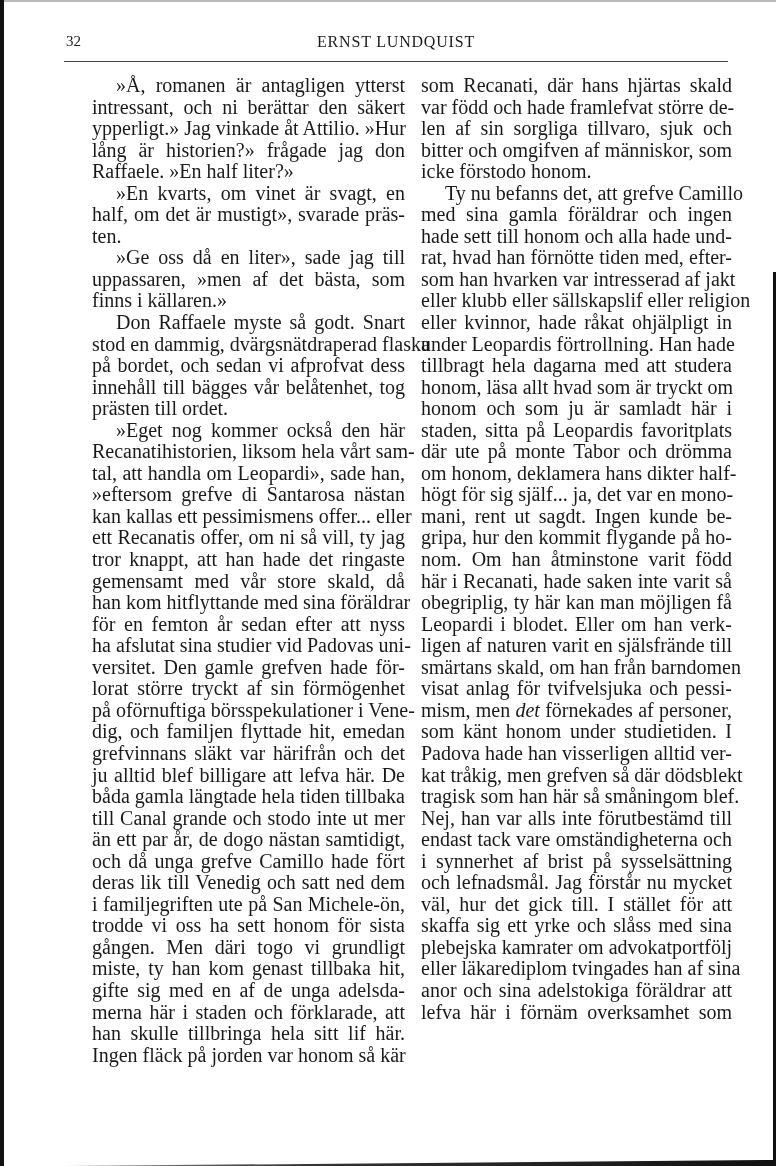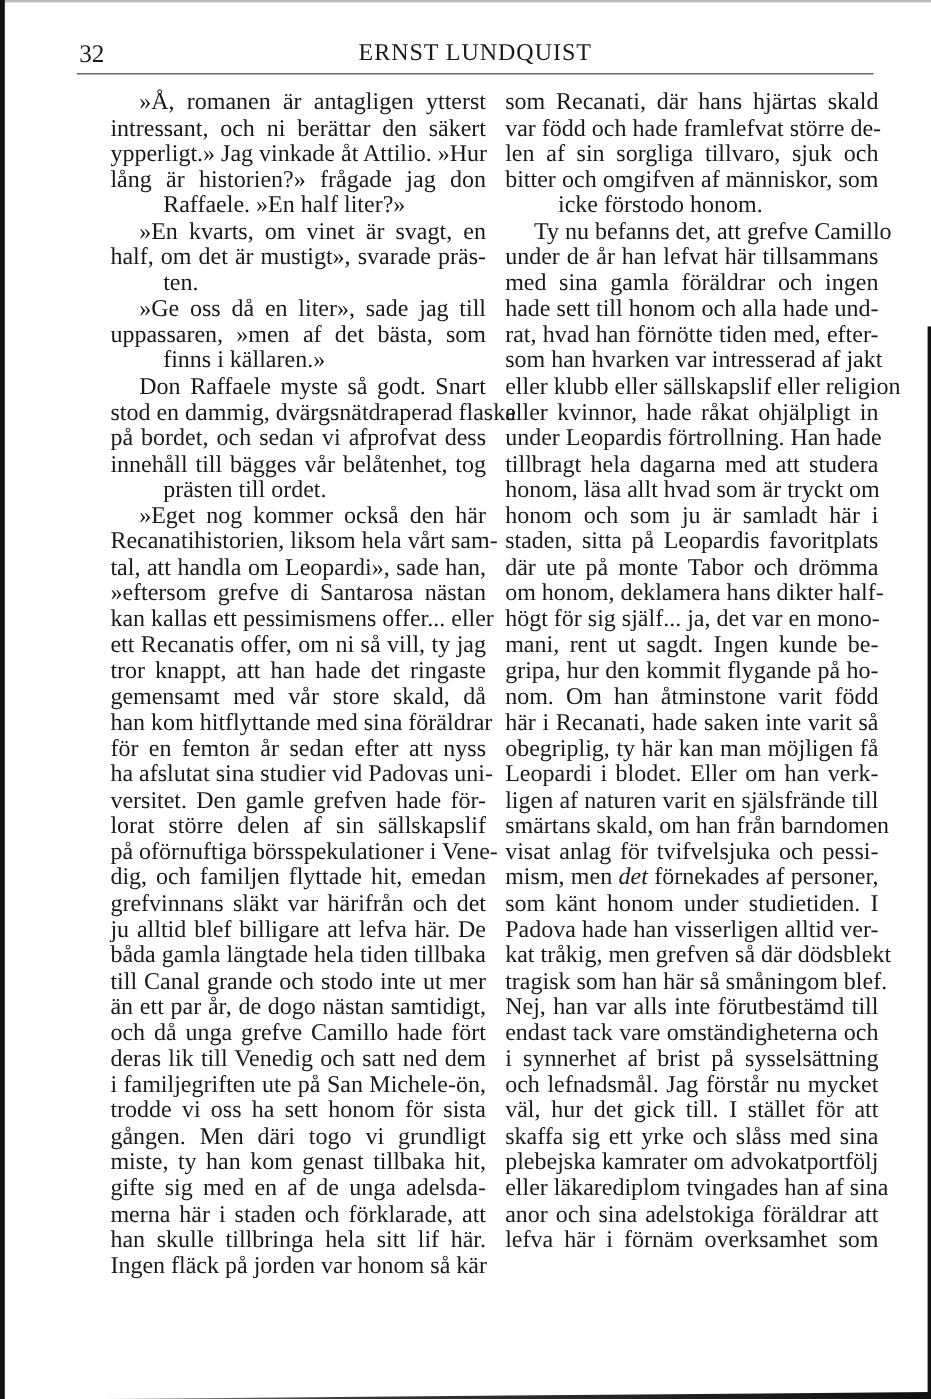--- a/index.html
+++ b/index.html
@@ -12,38 +12,38 @@
   .scan-top-edge { position: absolute; left: 0; top: 0; width: 776px; height: 2px; background: #bbb; }
   .scan-right-edge { position: absolute; right: 0; top: 272px; width: 3px; height: 894px; background: #111; }
   .scan-bottom-edge {
     position: absolute; left: 0; bottom: 0; width: 776px; height: 6px;
     background: linear-gradient(to right, #fff 0%, #fff 8%, #888 9%, #333 40%, #111 100%);
     clip-path: polygon(8% 100%, 100% 0%, 100% 100%);
   }
   .running-head {
     position: absolute; left: 66px; top: 33px; width: 660px; height: 22px;
   }
-  .page-number { position: absolute; left: 0; top: 0; font-size: 21px; }
+  .page-number { position: absolute; left: 0; top: 0; font-size: 15px; }
   .running-title {
     position: absolute; left: 0; right: 0; top: 0; text-align: center;
-    font-size: 20px; letter-spacing: 0.8px;
+    font-size: 16px; letter-spacing: 0.8px;
   }
   .head-rule { position: absolute; left: 64px; top: 61px; width: 664px; height: 1px; background: #444; }
   .column {
     position: absolute; top: 75px; width: 313px;
     font-size: 20px; line-height: 21.55px;
   }
   .col-left { left: 92px; }
   .col-right { left: 421px; width: 311px; }
   .line {
     display: block; height: 21.55px; white-space: nowrap;
     text-align: justify; text-align-last: justify;
   }
   .line.indent { padding-left: 24px; }
-  .line.last { text-align-last: left; margin-left: 44px; }
+  .line.last { text-align-last: left; }
   .line em { font-style: italic; }
 </style>
 </head>
 <body>
 
 <div class="scan-top-edge"></div>
 <div class="scan-left-edge"></div>
 <div class="scan-right-edge"></div>
 <div class="scan-bottom-edge"></div>
 
@@ -75,21 +75,21 @@
     <div class="line">tal, att handla om Leopardi», sade han,</div>
     <div class="line">»eftersom grefve di Santarosa nästan</div>
     <div class="line">kan kallas ett pessimismens offer... eller</div>
     <div class="line">ett Recanatis offer, om ni så vill, ty jag</div>
     <div class="line">tror knappt, att han hade det ringaste</div>
     <div class="line">gemensamt med vår store skald, då</div>
     <div class="line">han kom hitflyttande med sina föräldrar</div>
     <div class="line">för en femton år sedan efter att nyss</div>
     <div class="line">ha afslutat sina studier vid Padovas uni-</div>
     <div class="line">versitet. Den gamle grefven hade för-</div>
-    <div class="line">lorat större delen af sin sällskapslif</div>
+    <div class="line">lorat större tryckt af sin förmögenhet</div>
     <div class="line">på oförnuftiga börsspekulationer i Vene-</div>
     <div class="line">dig, och familjen flyttade hit, emedan</div>
     <div class="line">grefvinnans släkt var härifrån och det</div>
     <div class="line">ju alltid blef billigare att lefva här. De</div>
     <div class="line">båda gamla längtade hela tiden tillbaka</div>
     <div class="line">till Canal grande och stodo inte ut mer</div>
     <div class="line">än ett par år, de dogo nästan samtidigt,</div>
     <div class="line">och då unga grefve Camillo hade fört</div>
     <div class="line">deras lik till Venedig och satt ned dem</div>
     <div class="line">i familjegriften ute på San Michele-ön,</div>
@@ -101,21 +101,20 @@
     <div class="line">han skulle tillbringa hela sitt lif här.</div>
     <div class="line">Ingen fläck på jorden var honom så kär</div>
   </div>
 <div class="column col-right" id="col-right">
     <div class="line">som Recanati, där hans hjärtas skald</div>
     <div class="line">var född och hade framlefvat större de-</div>
     <div class="line">len af sin sorgliga tillvaro, sjuk och</div>
     <div class="line">bitter och omgifven af människor, som</div>
     <div class="line last">icke förstodo honom.</div>
     <div class="line indent">Ty nu befanns det, att grefve Camillo</div>
-    <div class="line">under de år han lefvat här tillsammans</div>
     <div class="line">med sina gamla föräldrar och ingen</div>
     <div class="line">hade sett till honom och alla hade und-</div>
     <div class="line">rat, hvad han förnötte tiden med, efter-</div>
     <div class="line">som han hvarken var intresserad af jakt</div>
     <div class="line">eller klubb eller sällskapslif eller religion</div>
     <div class="line">eller kvinnor, hade råkat ohjälpligt in</div>
     <div class="line">under Leopardis förtrollning. Han hade</div>
     <div class="line">tillbragt hela dagarna med att studera</div>
     <div class="line">honom, läsa allt hvad som är tryckt om</div>
     <div class="line">honom och som ju är samladt här i</div>

